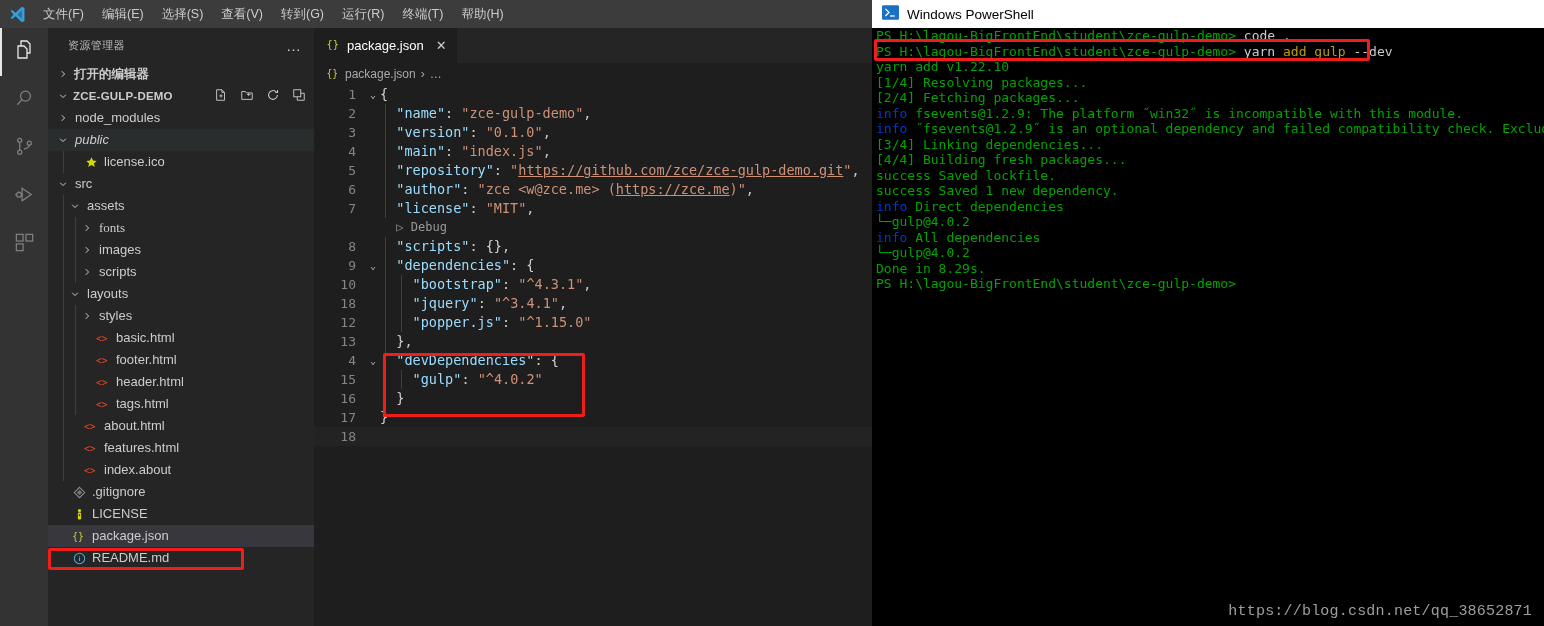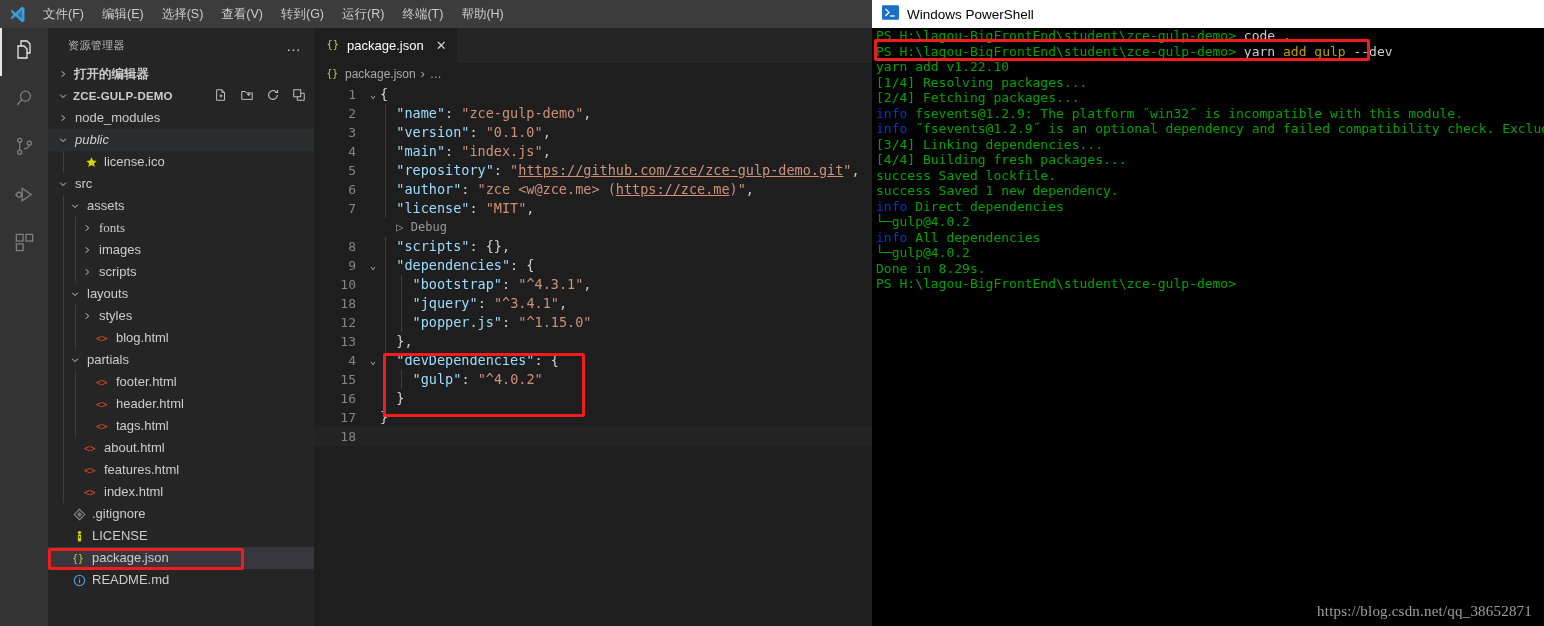--- a/index.html
+++ b/index.html
@@ -144,21 +144,21 @@
   .c-yellow { color: #c19c00; }
   .c-blue  { color: #0037da; }
   .c-white { color: #cccccc; }
 
   
   .redbox { position: absolute; border: 3px solid #f01d1d; border-radius: 2px; pointer-events: none; }
 
   
   .watermark {
     position: absolute; right: 12px; bottom: 6px; font-size: 15px; color: #9e9e9e;
-    font-family: Liberation Serif, serif; letter-spacing: .2px;
+    font-family: Liberation Mono, monospace; letter-spacing: .2px;
   }
 </style>
 </head>
 <body>
 
 <div id="root">
 
   <div id="vscode">
 
     <div class="titlebar">
@@ -404,108 +404,96 @@
           <div class="row">
             <div class="indent-guide" style="left: 15px;"></div>
             <div class="indent-guide" style="left: 27px;"></div>
             <div style="display: flex; align-items: center; padding-left: 32px;">
               <span class="twisty"></span>
               <span class="ficon">
                 <svg width="14" height="14" viewBox="0 0 16 16">
                   <text x="0" y="12" font-size="11" font-family="DejaVu Sans Mono, monospace" fill="#e44d26">&lt;&gt;</text>
                 </svg>
               </span>
-              <span class="lbl" style="color: rgb(204, 204, 204);">blog.html</span>
+              <span class="lbl" style="color: rgb(204, 204, 204);">basic.html</span>
+            </div>
+          </div>
+          <div class="row">
+            <div class="indent-guide" style="left: 15px;"></div>
+            <div class="indent-guide" style="left: 27px;"></div>
+            <div style="display: flex; align-items: center; padding-left: 32px;">
+              <span class="twisty"></span>
+              <span class="ficon">
+                <svg width="14" height="14" viewBox="0 0 16 16">
+                  <text x="0" y="12" font-size="11" font-family="DejaVu Sans Mono, monospace" fill="#e44d26">&lt;&gt;</text>
+                </svg>
+              </span>
+              <span class="lbl" style="color: rgb(204, 204, 204);">footer.html</span>
+            </div>
+          </div>
+          <div class="row">
+            <div class="indent-guide" style="left: 15px;"></div>
+            <div class="indent-guide" style="left: 27px;"></div>
+            <div style="display: flex; align-items: center; padding-left: 32px;">
+              <span class="twisty"></span>
+              <span class="ficon">
+                <svg width="14" height="14" viewBox="0 0 16 16">
+                  <text x="0" y="12" font-size="11" font-family="DejaVu Sans Mono, monospace" fill="#e44d26">&lt;&gt;</text>
+                </svg>
+              </span>
+              <span class="lbl" style="color: rgb(204, 204, 204);">header.html</span>
+            </div>
+          </div>
+          <div class="row">
+            <div class="indent-guide" style="left: 15px;"></div>
+            <div class="indent-guide" style="left: 27px;"></div>
+            <div style="display: flex; align-items: center; padding-left: 32px;">
+              <span class="twisty"></span>
+              <span class="ficon">
+                <svg width="14" height="14" viewBox="0 0 16 16">
+                  <text x="0" y="12" font-size="11" font-family="DejaVu Sans Mono, monospace" fill="#e44d26">&lt;&gt;</text>
+                </svg>
+              </span>
+              <span class="lbl" style="color: rgb(204, 204, 204);">tags.html</span>
             </div>
           </div>
           <div class="row">
             <div class="indent-guide" style="left: 15px;"></div>
             <div style="display: flex; align-items: center; padding-left: 20px;">
-              <span class="twisty">
-                <svg width="10" height="10" viewBox="0 0 16 16" fill="none" stroke="#cccccc" stroke-width="1.6">
-                  <path d="M3.5 6 8 10.5 12.5 6"></path>
-                </svg>
-              </span>
-              <span style="width: 5px;"></span>
-              <span class="lbl" style="color: rgb(204, 204, 204);">partials</span>
-            </div>
-          </div>
-          <div class="row">
-            <div class="indent-guide" style="left: 15px;"></div>
-            <div class="indent-guide" style="left: 27px;"></div>
-            <div style="display: flex; align-items: center; padding-left: 32px;">
               <span class="twisty"></span>
               <span class="ficon">
                 <svg width="14" height="14" viewBox="0 0 16 16">
                   <text x="0" y="12" font-size="11" font-family="DejaVu Sans Mono, monospace" fill="#e44d26">&lt;&gt;</text>
                 </svg>
               </span>
-              <span class="lbl" style="color: rgb(204, 204, 204);">footer.html</span>
-            </div>
-          </div>
-          <div class="row">
-            <div class="indent-guide" style="left: 15px;"></div>
-            <div class="indent-guide" style="left: 27px;"></div>
-            <div style="display: flex; align-items: center; padding-left: 32px;">
+              <span class="lbl" style="color: rgb(204, 204, 204); text-align: center;">about.html</span>
+            </div>
+          </div>
+          <div class="row">
+            <div class="indent-guide" style="left: 15px;"></div>
+            <div style="display: flex; align-items: center; padding-left: 20px;">
               <span class="twisty"></span>
               <span class="ficon">
                 <svg width="14" height="14" viewBox="0 0 16 16">
                   <text x="0" y="12" font-size="11" font-family="DejaVu Sans Mono, monospace" fill="#e44d26">&lt;&gt;</text>
                 </svg>
               </span>
-              <span class="lbl" style="color: rgb(204, 204, 204);">header.html</span>
-            </div>
-          </div>
-          <div class="row">
-            <div class="indent-guide" style="left: 15px;"></div>
-            <div class="indent-guide" style="left: 27px;"></div>
-            <div style="display: flex; align-items: center; padding-left: 32px;">
+              <span class="lbl" style="color: rgb(204, 204, 204);">features.html</span>
+            </div>
+          </div>
+          <div class="row">
+            <div class="indent-guide" style="left: 15px;"></div>
+            <div style="display: flex; align-items: center; padding-left: 20px;">
               <span class="twisty"></span>
               <span class="ficon">
                 <svg width="14" height="14" viewBox="0 0 16 16">
                   <text x="0" y="12" font-size="11" font-family="DejaVu Sans Mono, monospace" fill="#e44d26">&lt;&gt;</text>
                 </svg>
               </span>
-              <span class="lbl" style="color: rgb(204, 204, 204);">tags.html</span>
-            </div>
-          </div>
-          <div class="row">
-            <div class="indent-guide" style="left: 15px;"></div>
-            <div style="display: flex; align-items: center; padding-left: 20px;">
-              <span class="twisty"></span>
-              <span class="ficon">
-                <svg width="14" height="14" viewBox="0 0 16 16">
-                  <text x="0" y="12" font-size="11" font-family="DejaVu Sans Mono, monospace" fill="#e44d26">&lt;&gt;</text>
-                </svg>
-              </span>
-              <span class="lbl" style="color: rgb(204, 204, 204); text-align: center;">about.html</span>
-            </div>
-          </div>
-          <div class="row">
-            <div class="indent-guide" style="left: 15px;"></div>
-            <div style="display: flex; align-items: center; padding-left: 20px;">
-              <span class="twisty"></span>
-              <span class="ficon">
-                <svg width="14" height="14" viewBox="0 0 16 16">
-                  <text x="0" y="12" font-size="11" font-family="DejaVu Sans Mono, monospace" fill="#e44d26">&lt;&gt;</text>
-                </svg>
-              </span>
-              <span class="lbl" style="color: rgb(204, 204, 204);">features.html</span>
-            </div>
-          </div>
-          <div class="row">
-            <div class="indent-guide" style="left: 15px;"></div>
-            <div style="display: flex; align-items: center; padding-left: 20px;">
-              <span class="twisty"></span>
-              <span class="ficon">
-                <svg width="14" height="14" viewBox="0 0 16 16">
-                  <text x="0" y="12" font-size="11" font-family="DejaVu Sans Mono, monospace" fill="#e44d26">&lt;&gt;</text>
-                </svg>
-              </span>
-              <span class="lbl" style="color: rgb(204, 204, 204);">index.html</span>
+              <span class="lbl" style="color: rgb(204, 204, 204);">index.about</span>
             </div>
           </div>
           <div class="row">
             <div style="display: flex; align-items: center; padding-left: 8px;">
               <span class="twisty"></span>
               <span class="ficon">
                 <svg width="13" height="13" viewBox="0 0 16 16">
                   <path d="M8 1.6 14.4 8 8 14.4 1.6 8z" fill="none" stroke="#8c9196" stroke-width="1.3"></path>
                   <path d="M8 4.6 11.4 8 8 11.4 4.6 8z" fill="#6f7479"></path>
                 </svg>

